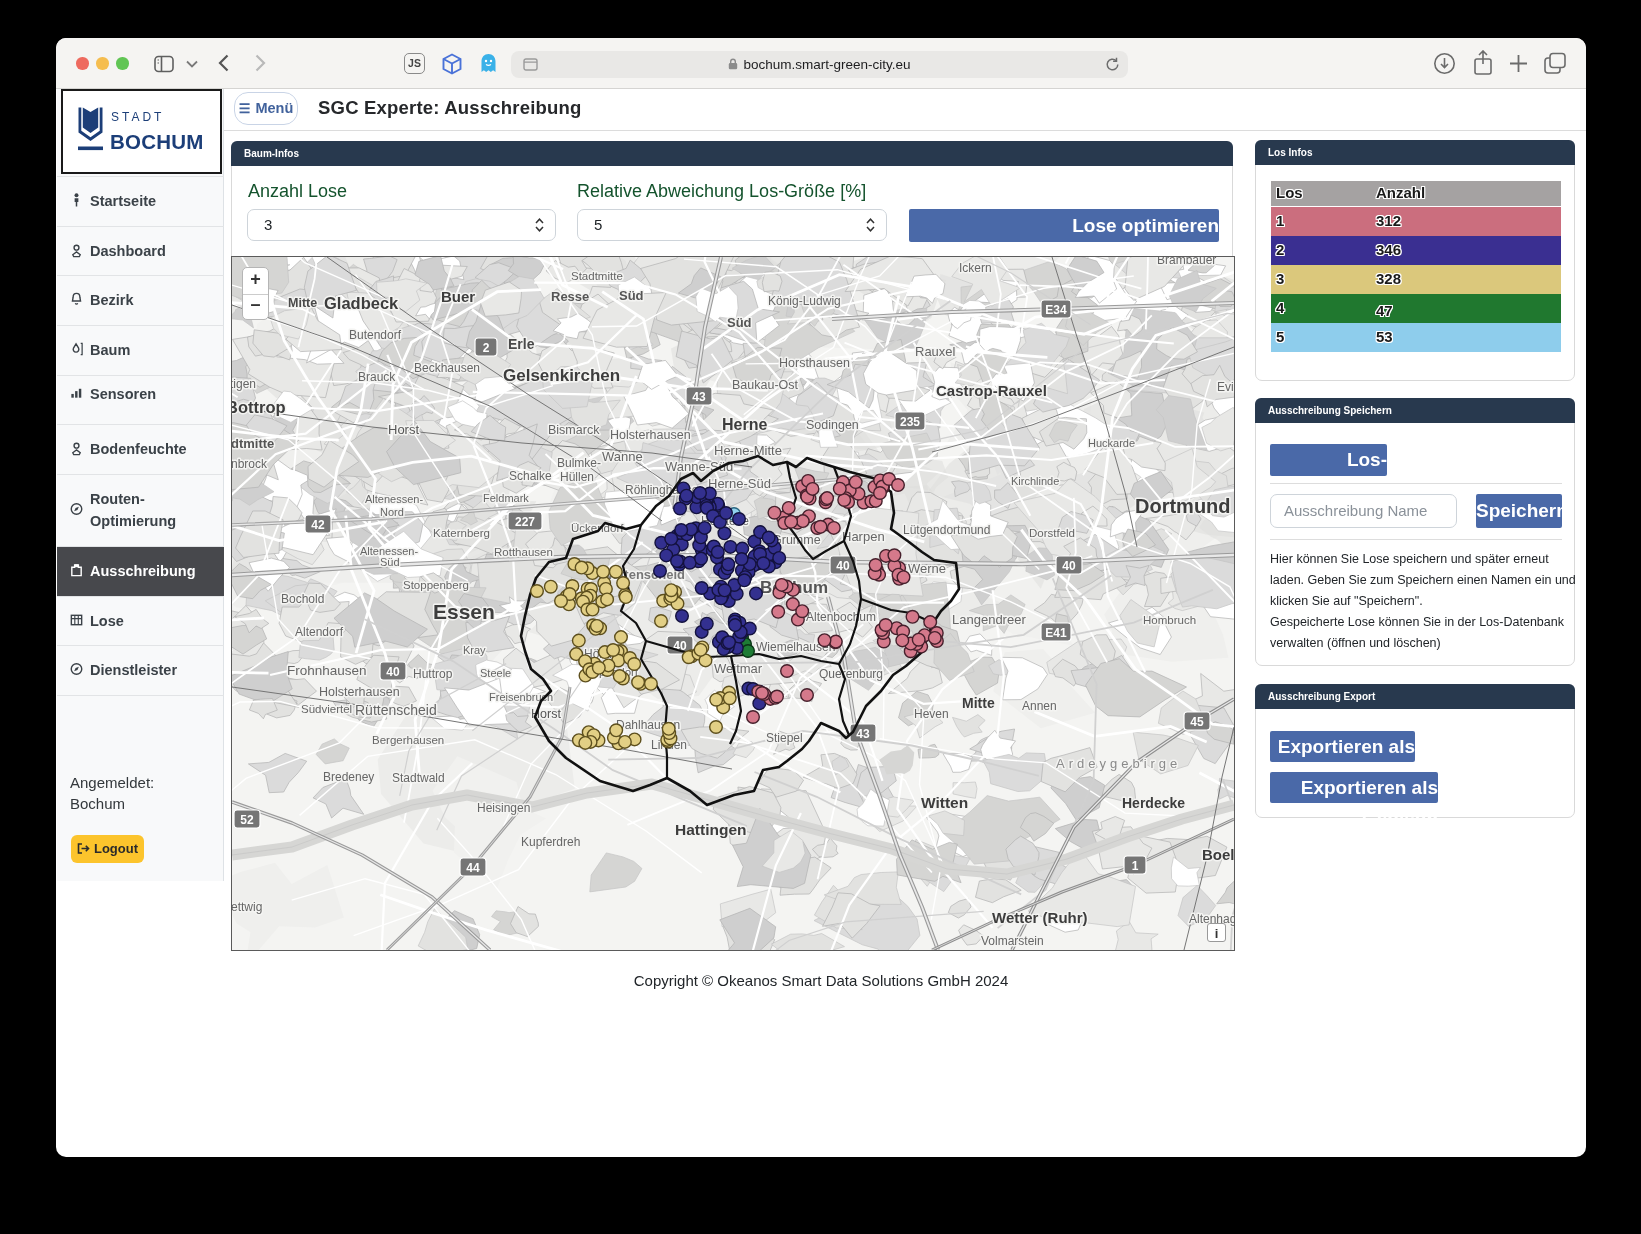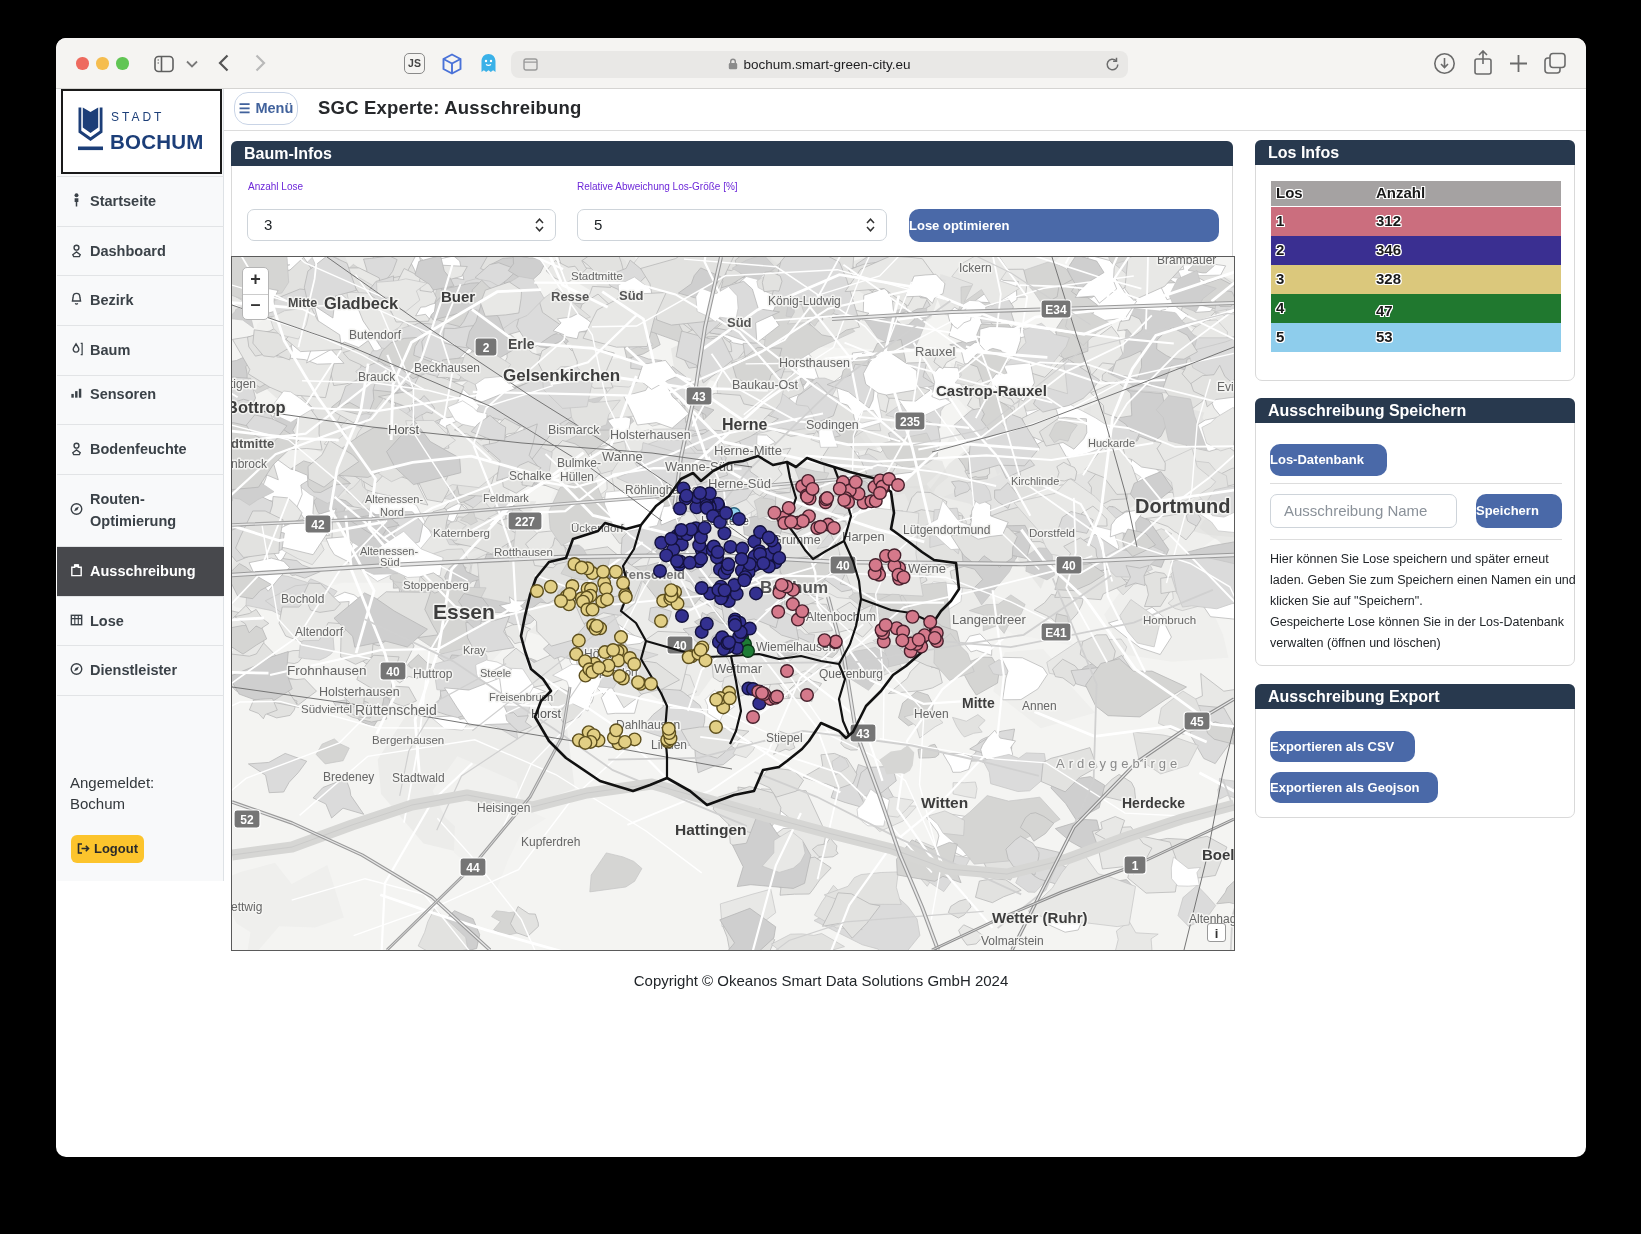--- a/index.html
+++ b/index.html
@@ -11,24 +11,24 @@
 .cicon{position:absolute;color:#5f5f5f}
 .sidebar{position:absolute;left:1px;top:51px;width:167px;height:792px;background:#f8f9fa;border-right:1px solid #dee2e6}
 .logo{position:absolute;left:4px;top:0px;width:161px;height:85px;background:#fff;border:2px solid #1a1a1a}
 .mitem{position:absolute;left:0;width:167px;display:flex;align-items:center;color:#3b4248;font-weight:700;font-size:14.5px}
 .mdiv{position:absolute;left:0;width:167px;border-top:1px solid #e2e4e6;height:0}
 .active{background:#47484c;color:#fff}
 .micon{display:inline-block;width:17px;margin-left:11px;margin-right:5px;text-align:center}
 .hdrbtn{position:absolute;left:178px;top:54px;width:64px;height:33px;border:1px solid #c9d4e6;border-radius:14px;background:#fff;color:#41629c;font-weight:700;font-size:14.5px;text-align:center;line-height:31px}
 .htitle{position:absolute;left:262px;top:59px;font-size:18.5px;font-weight:700;color:#26282b;letter-spacing:0.2px}
 .panel{position:absolute;background:#fff;border:1px solid #d9d9d9;border-radius:7px}
-.phead{position:absolute;left:-1px;top:-1px;right:-1px;height:25px;background:#28394e;border-radius:6px 6px 0 0;color:#fff;font-weight:700;font-size:16px;line-height:25px;padding-left:13px}
+.phead{position:absolute;left:-1px;top:-1px;right:-1px;height:25px;background:#28394e;border-radius:6px 6px 0 0;color:#fff;font-weight:700;font-size:10px;line-height:25px;padding-left:13px}
 .inp{position:absolute;border:1px solid #ced4da;border-radius:7px;background:#fff;font-size:15px;color:#212529}
-.btn{position:absolute;background:#4a69a8;border-radius:10px;color:#fff;font-weight:700;font-size:13px;text-align:left}
-.lbl{position:absolute;font-size:10px;color:#6d28d9}
+.btn{position:absolute;background:#4a69a8;border-radius:2px;color:#fff;font-weight:700;font-size:19px;text-align:right}
+.lbl{position:absolute;font-size:18px;color:#14532d}
 .halo{text-shadow:-1px -1px 0 #fff,1px -1px 0 #fff,-1px 1px 0 #fff,1px 1px 0 #fff,0 -1px 0 #fff,0 1px 0 #fff,-1px 0 0 #fff,1px 0 0 #fff}
 .spin{position:absolute;width:11px;color:#333}
 </style></head><body>
 <div class="win">
 <div class="chrome">
 <div class="tl" style="left:20px;background:#ee6a5f"></div>
 <div class="tl" style="left:40px;background:#f5bd4f"></div>
 <div class="tl" style="left:60px;background:#61c554"></div>
 <svg class="cicon" style="left:98px;top:17px" width="20" height="18" viewBox="0 0 20 18">
         <rect x="1" y="1.5" width="18" height="15" rx="3.5" fill="none" stroke="#5f5f5f" stroke-width="1.6"></rect>

